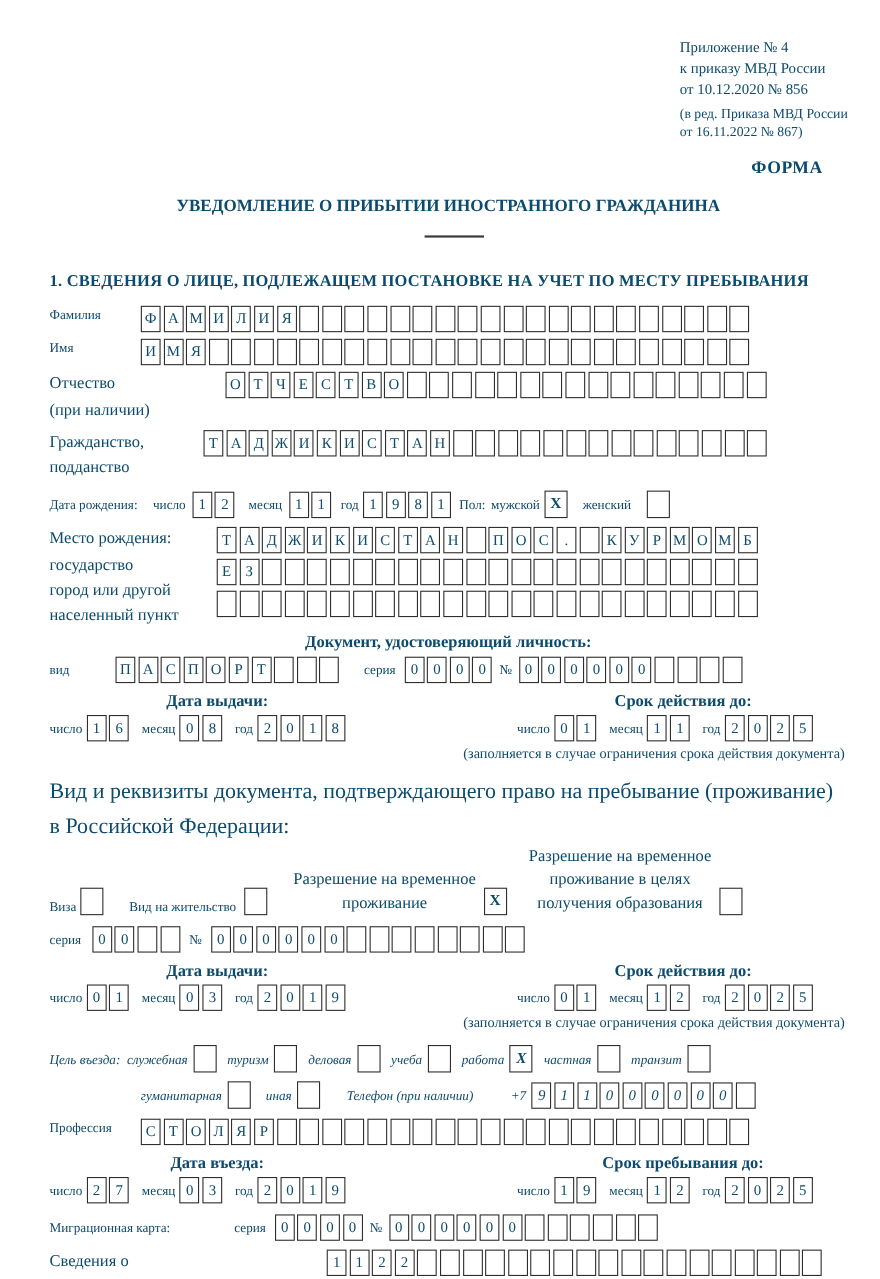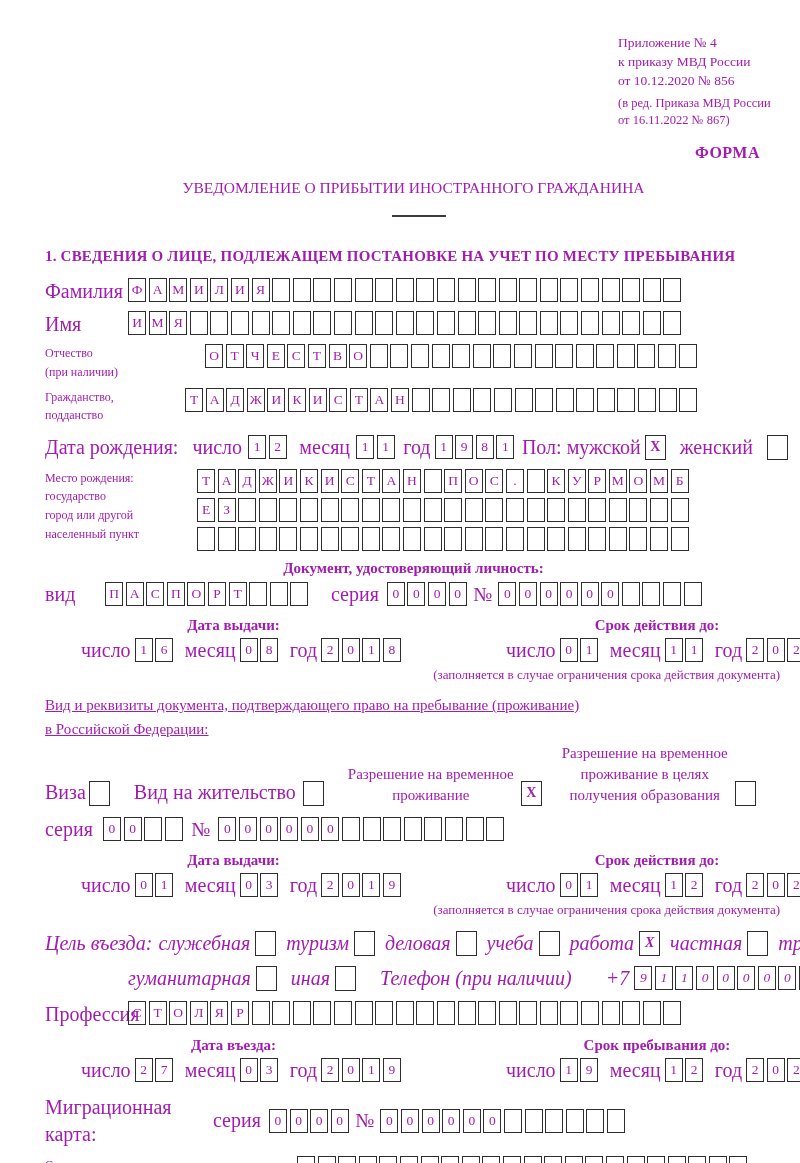--- a/index.html
+++ b/index.html
@@ -1,51 +1,51 @@
 <!DOCTYPE html>
 <html><head>
 <meta charset="utf-8">
 <style>
   *{box-sizing:border-box;}
   html,body{margin:0;padding:0;background:#f5f5f5;}
   .page{
-    width:800px;height:1163px;margin:0 auto;background:#ffffff;color:#a21caf;
+    width:800px;height:1163px;margin:0 auto;background:#ffffff;color:#0c4a6e;
     font-family:"Liberation Serif","DejaVu Serif",serif;
-    padding:34px 18px 8px 45px;overflow:hidden;position:relative;
+    padding:34px 30px 8px 45px;overflow:hidden;position:relative;
   }
   .hdr{width:205px;margin-left:573px;font-size:13.5px;line-height:1.4;}
   .hdr .ed{font-size:12.5px;margin-top:4px;line-height:1.35;}
   .forma{text-align:right;font-weight:bold;font-size:16px;margin:16px 22px 0 0;letter-spacing:.5px;}
-  .title{text-align:center;font-weight:normal;font-size:15.5px;line-height:1.55;margin-top:14px;}
+  .title{text-align:center;font-weight:bold;font-size:15.5px;line-height:1.55;margin-top:14px;}
   .blank{display:inline-block;width:54px;border-bottom:2.2px solid #3a3a3a;height:14px;margin-left:10px;}
   .sect{font-weight:bold;font-size:15px;margin-top:24px;letter-spacing:.2px;white-space:nowrap;}
   .row{display:flex;align-items:flex-start;margin-top:6px;}
-  .lbl{font-size:20px;flex:none;line-height:1.35;}
-  .lbl2{font-size:12px;flex:none;line-height:1.55;}
+  .lbl{font-size:12px;flex:none;line-height:1.35;}
+  .lbl2{font-size:15px;flex:none;line-height:1.55;}
   .boxes{display:flex;flex:none;}
   .box{width:18px;height:24px;border:1.7px solid #2e2e2e;margin-right:2.6px;flex:none;
        display:flex;align-items:center;justify-content:center;font-size:13.5px;}
   .cbox{width:21px;height:25px;border:1.7px solid #2e2e2e;flex:none;display:inline-flex;
         align-items:center;justify-content:center;font-size:14px;font-weight:bold;}
   .w83{width:83px;} .w160{width:160px;} .w140{width:140px;} .w152{width:152px;}
   .w60{width:60px;} .w168{width:168px;} .w252{width:252px;}
   .stack{display:flex;flex-direction:column;}
   .stack .boxes{margin-bottom:5px;}
   .center-head{text-align:center;font-weight:bold;font-size:15px;margin-top:10px;}
-  .dates{display:flex;margin-top:9px;align-items:center;margin-left:36px;}
+  .dates{display:flex;margin-top:9px;align-items:center;}
   .dcol-left{width:425px;flex:none;}
   .dcol-right{flex:1;}
   .dhead{font-weight:bold;font-size:15px;text-align:center;margin-bottom:3px;}
   .dcol-left .dhead{width:305px;}
   .dcol-right .dhead{width:290px;margin-left:6px;}
   .dfields{display:flex;align-items:center;}
   .dfields .lbl{margin-right:4px;}
   .dfields .boxes{margin-right:9px;}
   .note{font-size:13px;text-align:right;margin-top:3px;padding-right:2px;}
-  .para{font-size:15px;line-height:1.6;margin-top:10px;text-decoration:underline;}
+  .para{font-size:20px;line-height:1.6;margin-top:10px;}
   .kinds{display:flex;align-items:flex-end;margin-top:2px;}
   .kinds .cbox{margin-left:7px;}
   .mlc{text-align:center;font-size:15px;line-height:1.4;flex:none;}
   .opt{display:inline-flex;align-items:center;}
   .opt .cbox{margin-left:5px;}
   .purpose{display:flex;align-items:center;margin-top:12px;flex-wrap:nowrap;font-style:italic;}
   .purpose .lbl{margin-right:0;}
   .gap10{margin-left:10px;} .gap14{margin-left:14px;} .gap20{margin-left:20px;}
   .gap24{margin-left:24px;} .gap40{margin-left:34px;}
   .indent{margin-left:83px;}

